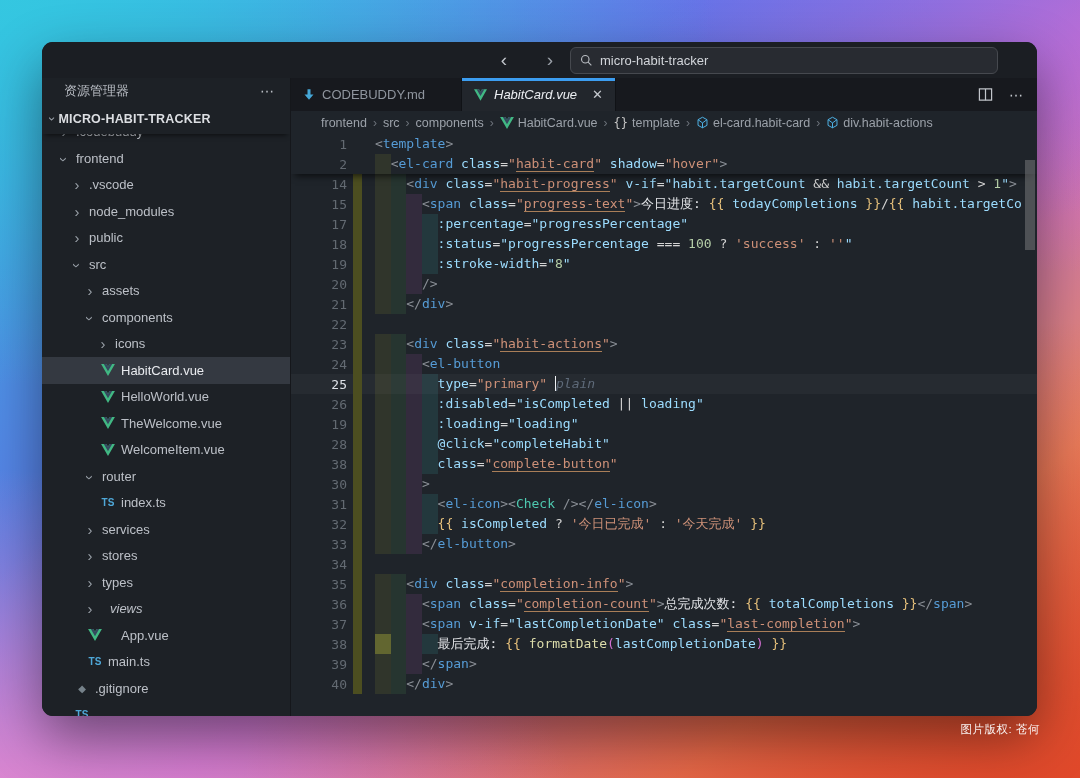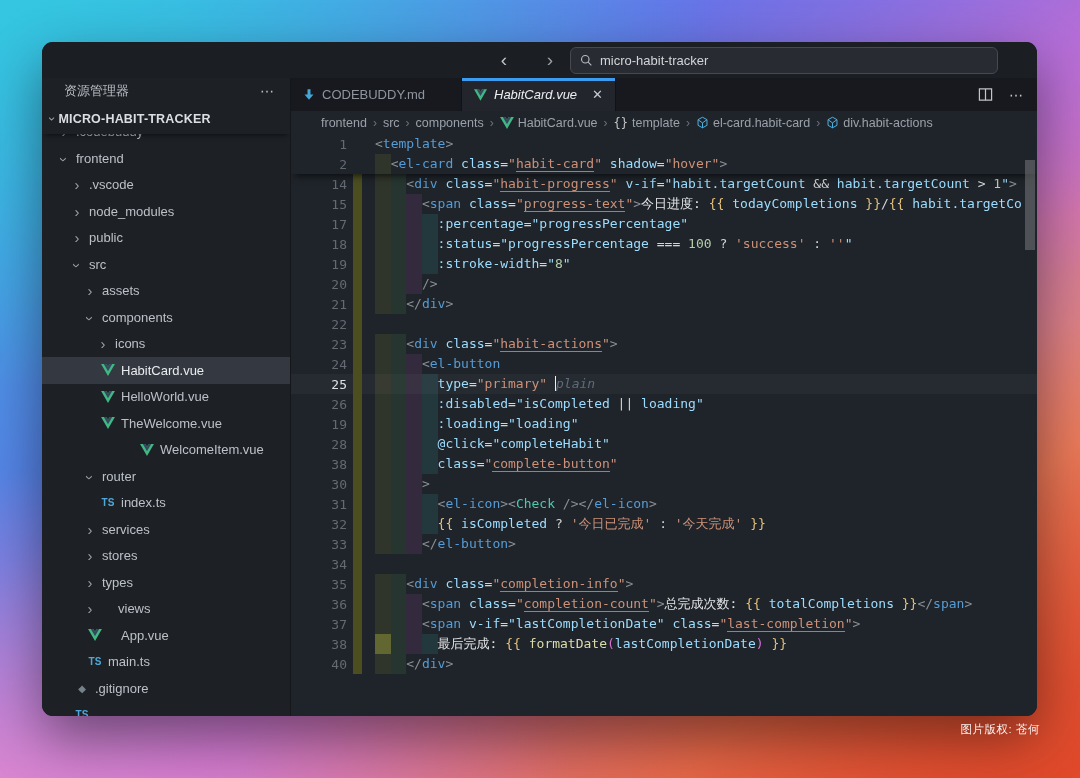--- a/index.html
+++ b/index.html
@@ -180,21 +180,21 @@
             <div class="fic">
               <span style="display: inline-flex;">
                 <svg width="14" height="12" viewBox="0 0 262 227">
                   <path fill="#41b883" d="M161 0l-30 52L101 0H0l131 227L262 0z"></path>
                   <path fill="#35495e" d="M161 0l-30 52L101 0H52l79 136L210 0z"></path>
                 </svg>
               </span>
             </div>
             <span style="margin-left: 4px;">TheWelcome.vue</span>
           </div>
-          <div class="trow" style="padding-left: 57px; margin-left: 39px;">
+          <div class="trow" style="padding-left: 57px;">
             <div class="fic">
               <span style="display: inline-flex;">
                 <svg width="14" height="12" viewBox="0 0 262 227">
                   <path fill="#41b883" d="M161 0l-30 52L101 0H0l131 227L262 0z"></path>
                   <path fill="#35495e" d="M161 0l-30 52L101 0H52l79 136L210 0z"></path>
                 </svg>
               </span>
             </div>
             <span style="margin-left: 4px;">WelcomeItem.vue</span>
           </div>
@@ -215,21 +215,21 @@
           <div class="trow" style="padding-left: 40px;">
             <span class="chev">›</span>
             <span style="margin-left: 4px;">stores</span>
           </div>
           <div class="trow" style="padding-left: 40px;">
             <span class="chev">›</span>
             <span style="margin-left: 4px;">types</span>
           </div>
           <div class="trow" style="padding-left: 40px;">
             <span class="chev">›</span>
-            <span style="margin-left: 20px;">views</span>
+            <span style="margin-left: 12px; font-style: italic;">views</span>
           </div>
           <div class="trow" style="padding-left: 44px;">
             <div class="fic">
               <span style="display: inline-flex;">
                 <svg width="14" height="12" viewBox="0 0 262 227">
                   <path fill="#41b883" d="M161 0l-30 52L101 0H0l131 227L262 0z"></path>
                   <path fill="#35495e" d="M161 0l-30 52L101 0H52l79 136L210 0z"></path>
                 </svg>
               </span>
             </div>
@@ -509,20 +509,27 @@
             </div>
             <div class="crow">
               <div class="crow-inner">
                 <div class="lnum">38</div>
                 <div class="lmark mod"></div>
                 <div class="ltext"><span class="band b0 bright" style="left: 0px;"></span><span class="band b1" style="left: 15.65px;"></span><span class="band b2" style="left: 31.3px;"></span><span class="band b3" style="left: 46.95px;"></span><span class="ltokens" style="padding-left: 62.6px;"><span class="tk-txt">最后完成: </span><span class="tk-interp">{{ </span><span class="tk-fn">formatDate</span><span class="tk-paren">(</span><span class="tk-expr">lastCompletionDate</span><span class="tk-paren">)</span><span class="tk-interp"> }}</span></span></div>
               </div>
             </div>
             <div class="crow">
               <div class="crow-inner">
+                <div class="lnum">39</div>
+                <div class="lmark mod"></div>
+                <div class="ltext"><span class="band b0" style="left: 0px;"></span><span class="band b1" style="left: 15.65px;"></span><span class="band b2" style="left: 31.3px;"></span><span class="ltokens" style="padding-left: 46.95px;"><span class="tk-p">&lt;/</span><span class="tk-tag">span</span><span class="tk-p">&gt;</span></span></div>
+              </div>
+            </div>
+            <div class="crow">
+              <div class="crow-inner">
                 <div class="lnum">40</div>
                 <div class="lmark mod"></div>
                 <div class="ltext"><span class="band b0" style="left: 0px;"></span><span class="band b1" style="left: 15.65px;"></span><span class="ltokens" style="padding-left: 31.3px;"><span class="tk-p">&lt;/</span><span class="tk-tag">div</span><span class="tk-p">&gt;</span></span></div>
               </div>
             </div>
           </div>
         <div class="vscrollbar"></div>
       </div>
     </div>
   </div>

